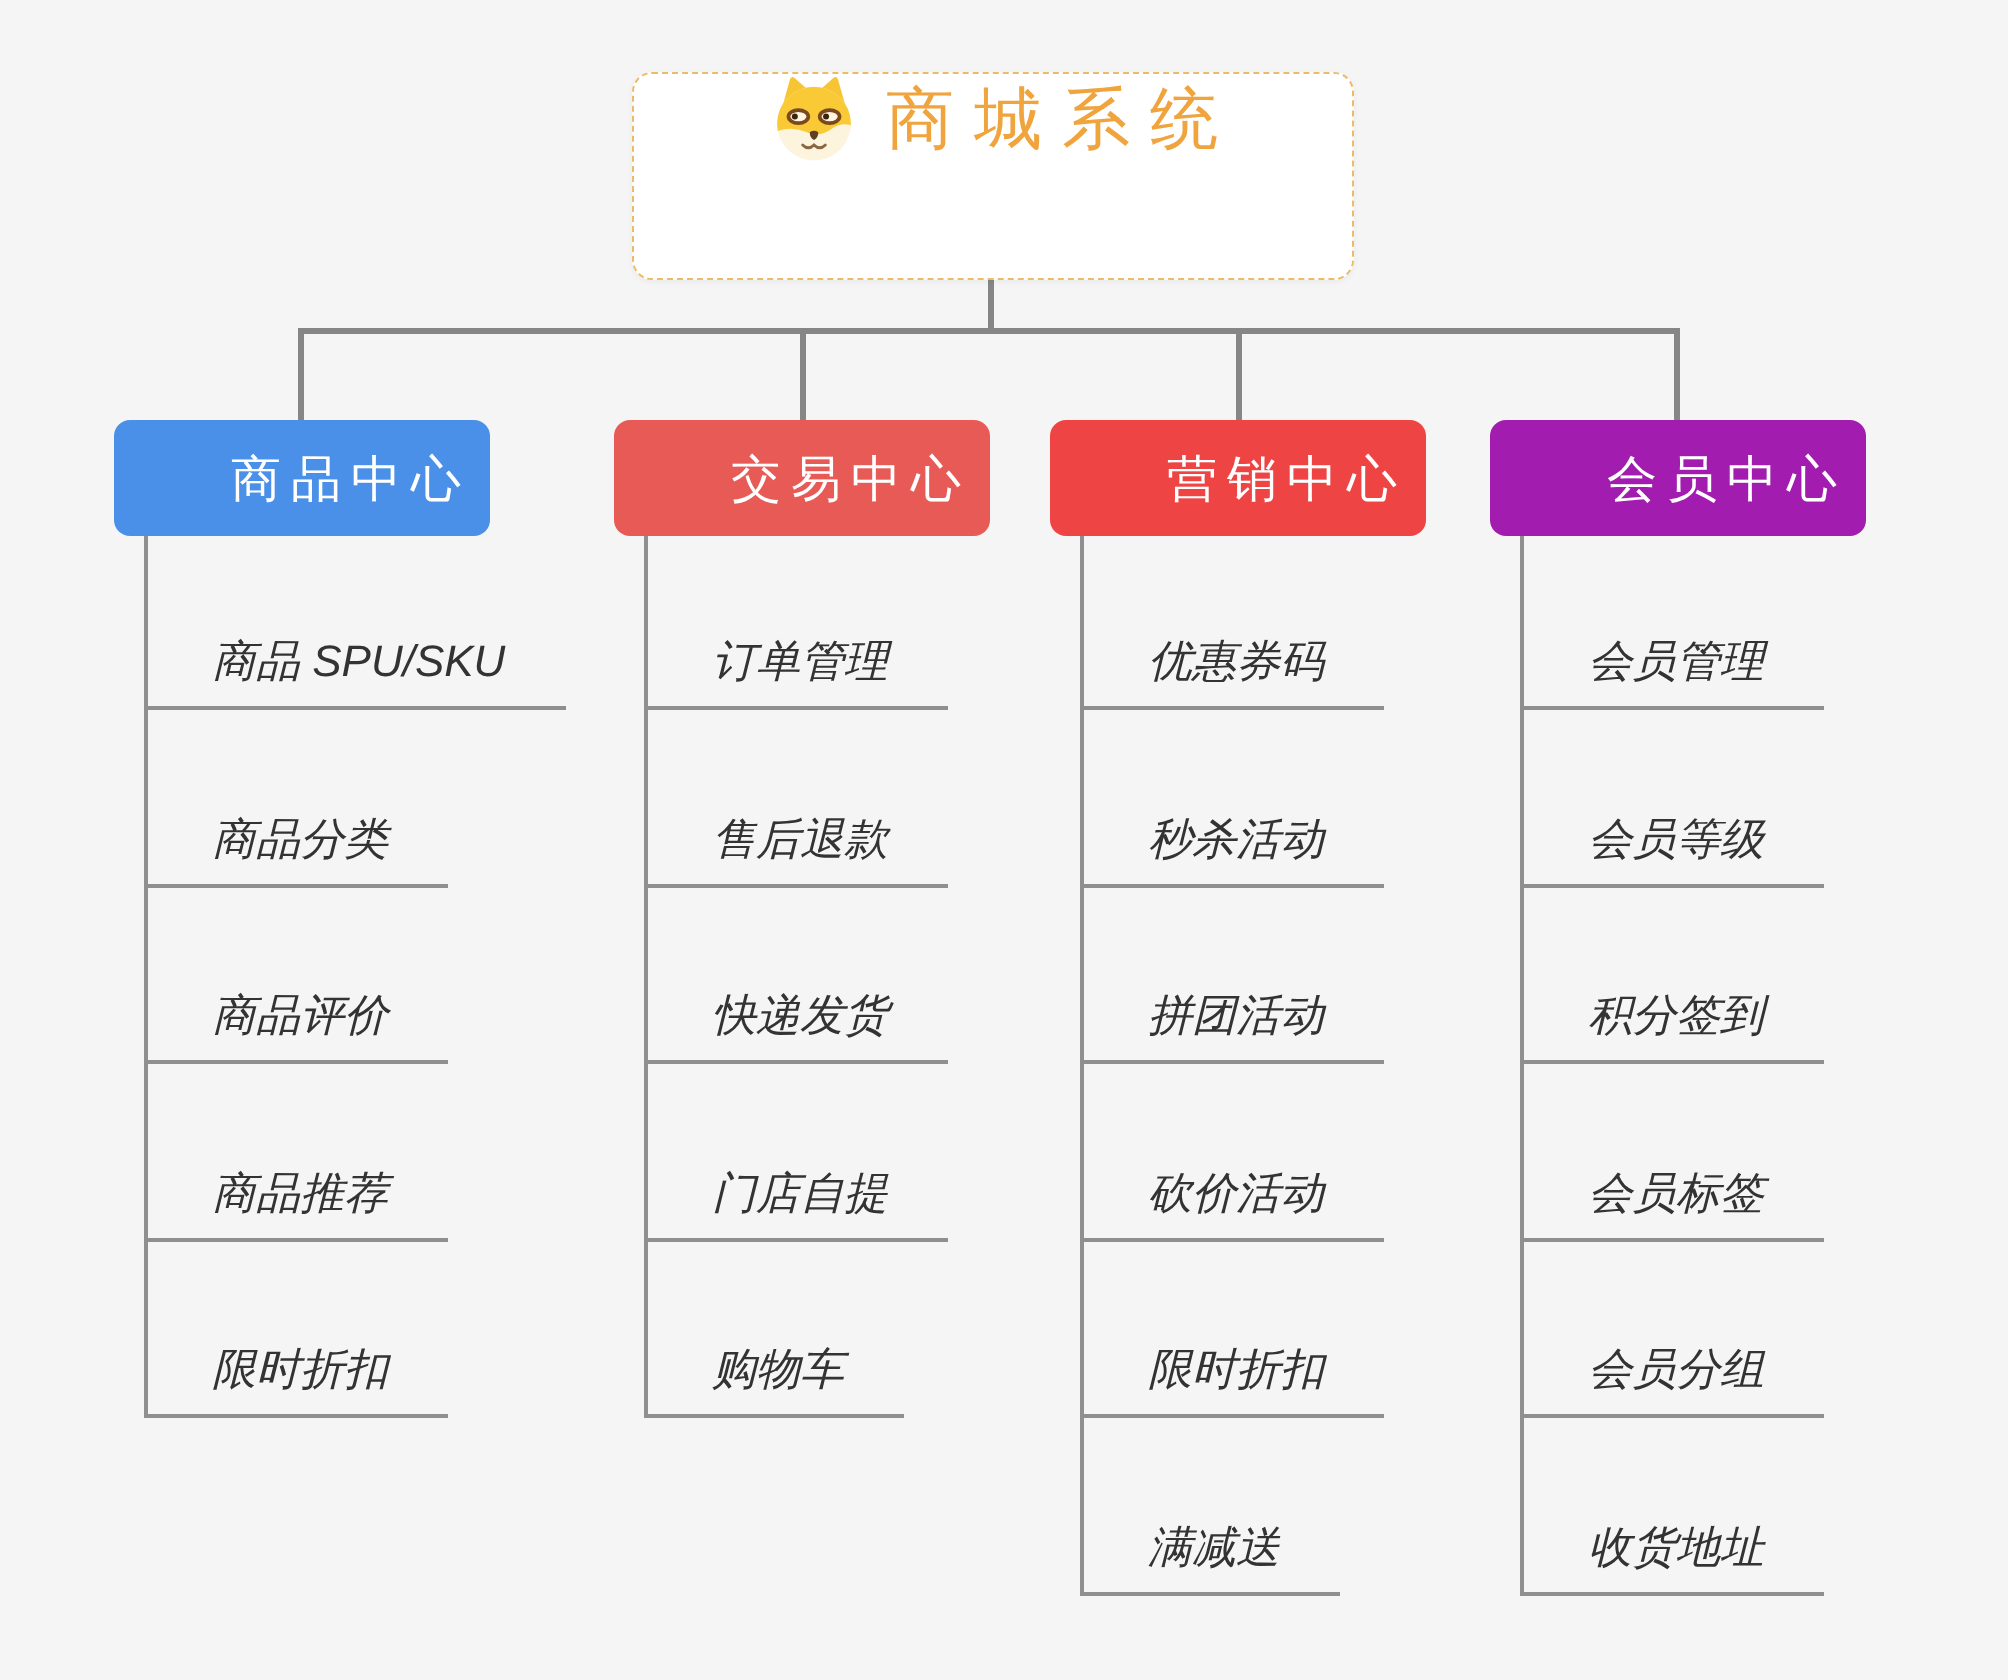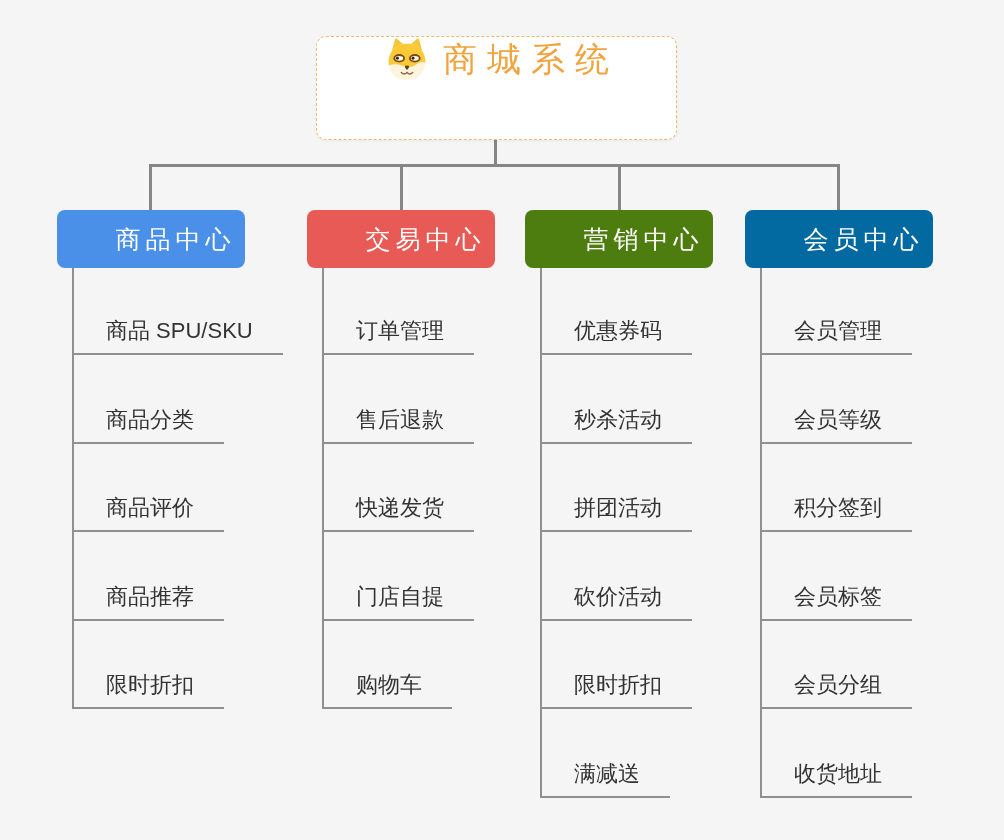--- a/index.html
+++ b/index.html
@@ -36,20 +36,21 @@
   }
   .branch-label { color:#FFFFFF; font-size:25px; letter-spacing:5px; margin-right:-5px; white-space:nowrap; }
 
   .items { margin-left:15px; border-left:2px solid #8F8F8F; }
   .item {
     width:fit-content; height:88.5px;
     display:flex; align-items:flex-end;
     padding:16px 30px 7px 32px;
     border-bottom:2px solid #8F8F8F;
     cursor:pointer;
+    font-style:italic;
   }
   .item:first-child { height:87px; }
   .item-label { font-size:22px; color:#333333; white-space:nowrap; }
 </style>
 </head>
 <body>
 
 <div class="canvas">
 
   <div class="conn stem"></div>
@@ -120,21 +121,21 @@
       <div class="item">
           <span class="item-label">门店自提</span>
         </div>
       <div class="item">
           <span class="item-label">购物车</span>
         </div>
     </div>
   </div>
 
   <div class="column col-2">
-    <div class="branch-node" style="background-color: #4d7c0f;">
+    <div class="branch-node" style="background-color: #ef4444;">
       <span class="branch-label">营销中心</span>
     </div>
     <div class="items">
       <div class="item">
           <span class="item-label">优惠券码</span>
         </div>
       <div class="item">
           <span class="item-label">秒杀活动</span>
         </div>
       <div class="item">
@@ -146,21 +147,21 @@
       <div class="item">
           <span class="item-label">限时折扣</span>
         </div>
       <div class="item">
           <span class="item-label">满减送</span>
         </div>
     </div>
   </div>
 
   <div class="column col-3">
-    <div class="branch-node" style="background-color: #0369a1;">
+    <div class="branch-node" style="background-color: #a21caf;">
       <span class="branch-label">会员中心</span>
     </div>
     <div class="items">
       <div class="item">
           <span class="item-label">会员管理</span>
         </div>
       <div class="item">
           <span class="item-label">会员等级</span>
         </div>
       <div class="item">

